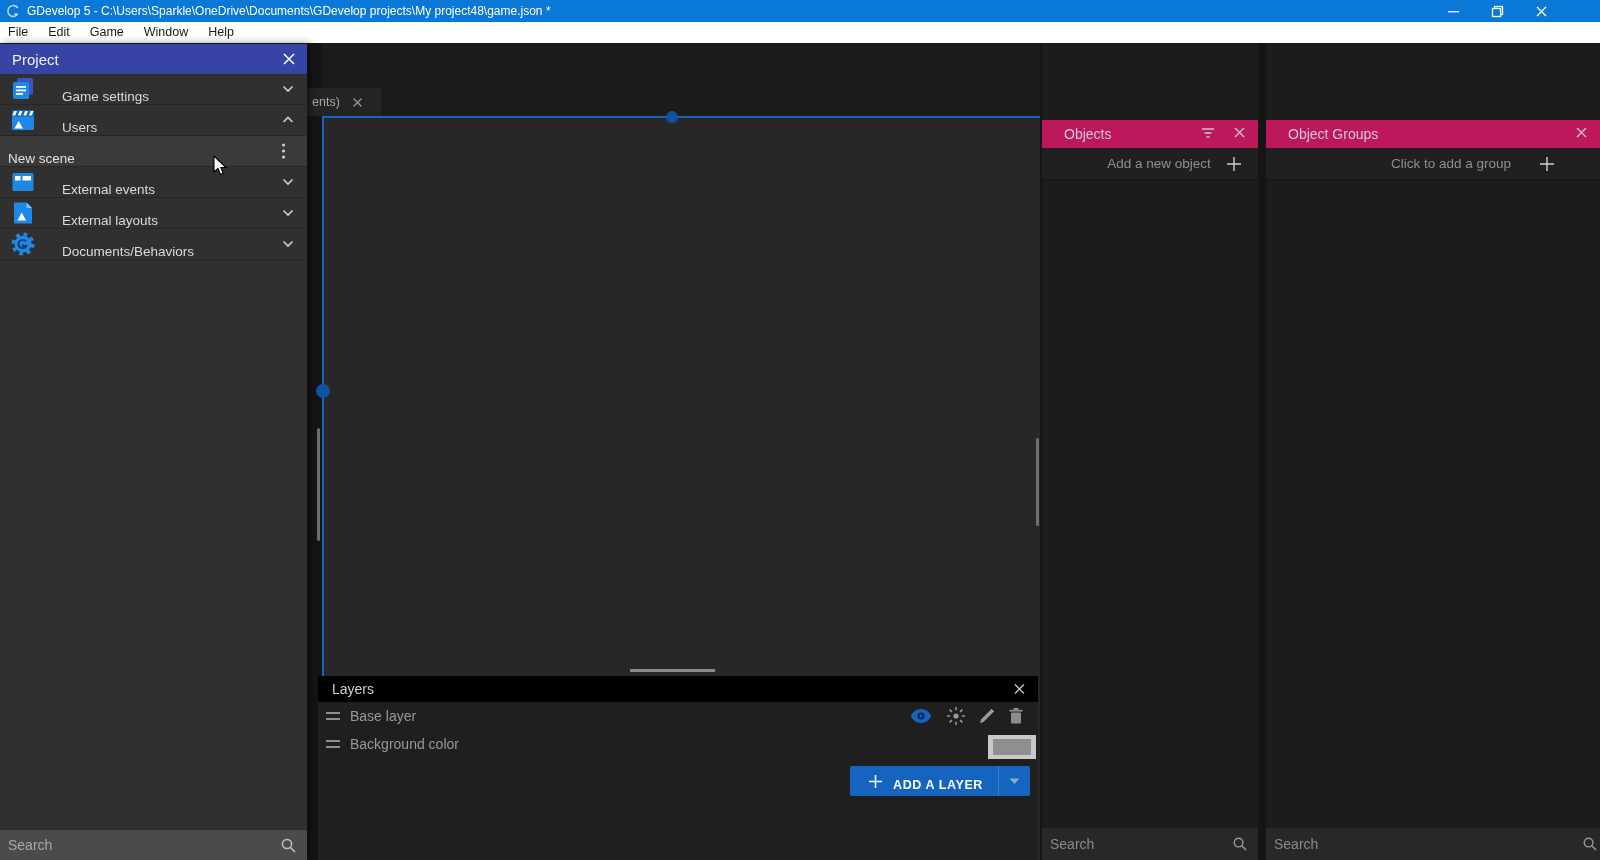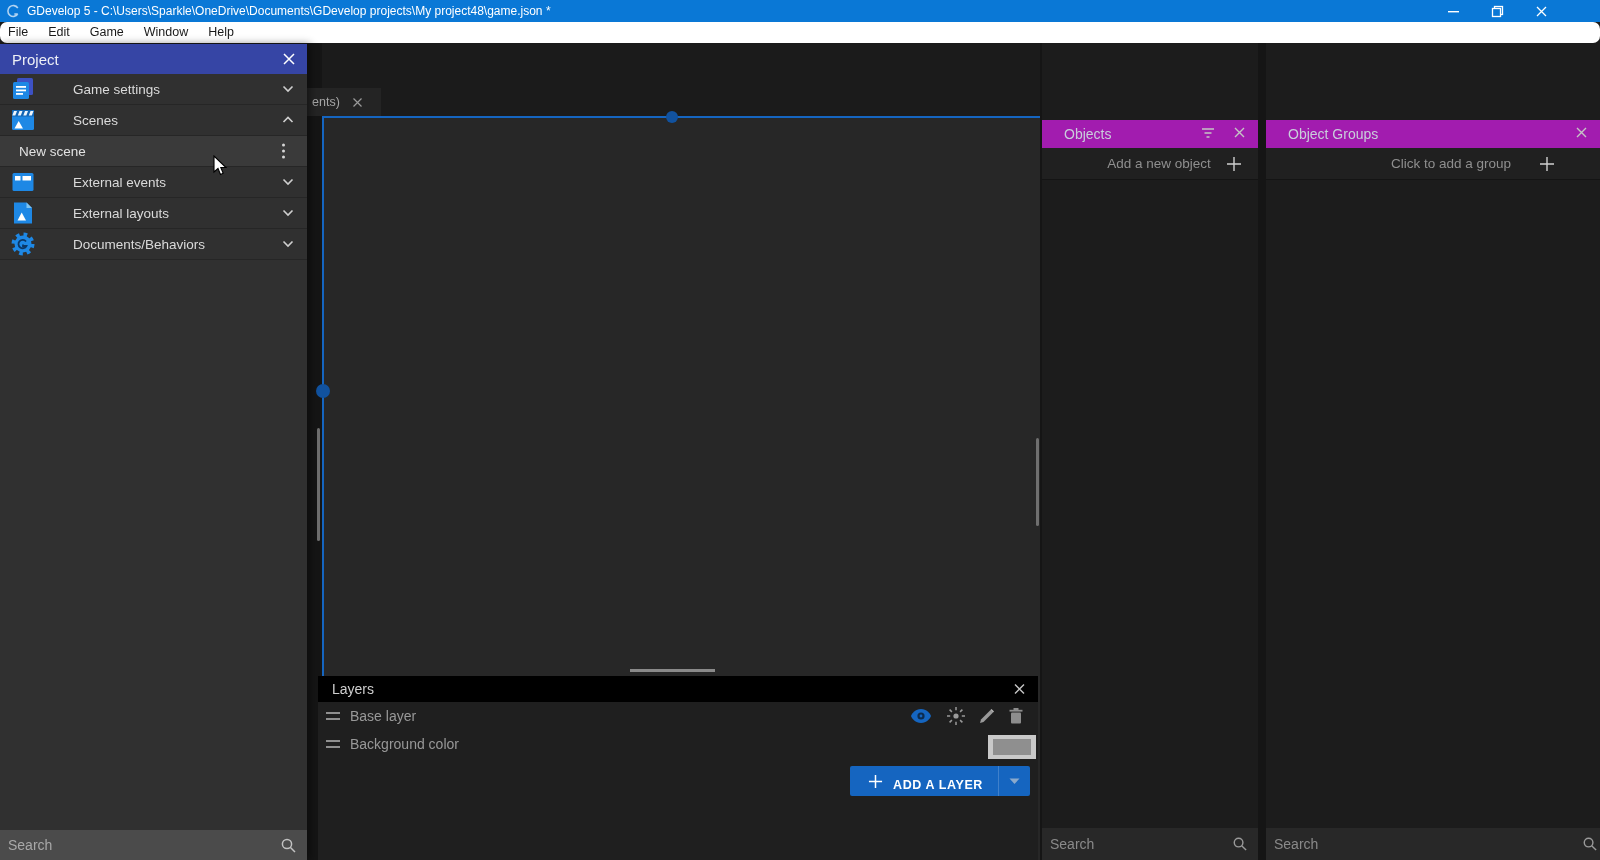--- a/index.html
+++ b/index.html
@@ -9,21 +9,21 @@
   .screen { position:relative; width:1600px; height:860px; background:#1b1b1b; overflow:hidden; }
 
   
   .titlebar { position:absolute; left:0; top:0; width:1600px; height:22px; background:#0a78d6; display:flex; align-items:center; }
   .app-logo { margin-left:6px; flex:0 0 auto; opacity:.85; }
   .titlebar .title { color:#ffffff; font-size:12px; margin-left:7px; white-space:nowrap; }
   .winbtns { position:absolute; right:37px; top:0; height:22px; display:flex; }
   .winbtn { width:44px; height:22px; display:flex; align-items:center; justify-content:center; }
 
   
-  .menubar { position:absolute; left:0; top:22px; width:1600px; height:21px; background:#ffffff; display:flex; align-items:flex-start;border-radius:7px; }
+  .menubar { position:absolute; left:0; top:22px; width:1600px; height:21px; background:#ffffff; display:flex; align-items:flex-start; }
   .menu-item { font-size:12.5px; color:#1a1a1a; padding:0 10px; height:21px; line-height:21px; }
   .menu-item:first-child { padding-left:8px; }
 
   
   .workspace { position:absolute; left:0; top:43px; width:1600px; height:817px; background:#1b1b1b; }
 
   .toolbar-divider { position:absolute; top:5px; height:40px; width:1px; background:#2b2b2b; }
   .td1 { left:1363px; } .td2 { left:1444px; } .td3 { left:1519px; }
 
   
@@ -49,21 +49,21 @@
   .vgrip-left  { left:317px; top:385px; height:113px; }
   .vgrip-right { left:1036px; top:395px; height:88px; }
   .hgrip { position:absolute; left:630px; top:626px; width:85px; height:3px; background:#8a8a8a; z-index:4; }
 
   
   .project-panel { position:absolute; left:0; top:1px; width:307px; height:816px; background:#303030; z-index:5; box-shadow:3px 0 8px rgba(0,0,0,.45); }
   .project-header { position:relative; height:30px; background:#3645a5; display:flex; align-items:center; }
   .project-header .ptitle { color:#eef0f6; font-size:15px; margin-left:12px; }
   .panel-close { position:absolute; right:11px; top:50%; transform:translateY(-50%); display:flex; }
 
-  .prow { position:relative; height:31px; display:flex; align-items:center; border-bottom:1px solid #262626;padding-left:11px; }
+  .prow { position:relative; height:31px; display:flex; align-items:flex-end; border-bottom:1px solid #262626; }
   .prow .picon { position:absolute; left:10px; top:50%; transform:translateY(-50%); display:flex; }
   .prow .plabel { margin-left:62px; color:#dadada; font-size:13.5px; }
   .prow .chev { position:absolute; right:13px; top:50%; transform:translateY(-50%); display:flex; }
   .prow-scene { height:31px; background:#3a3a3a; }
   .prow-scene .plabel { margin-left:8px; color:#e2e2e2; }
   .dots { position:absolute; right:22px; top:50%; transform:translateY(-50%); display:flex; flex-direction:column; gap:3px; }
   .dots i { width:3px; height:3px; border-radius:50%; background:#d6d6d6; }
   .prow-add { height:31px; }
   .prow-add .add-label { width:100%; text-align:center; color:#9e9e9e; font-size:13.5px; padding-right:30px; }
   .plus-btn { position:absolute; right:14px; top:50%; transform:translateY(-50%); display:flex; }
@@ -71,21 +71,21 @@
   .search-bar { position:absolute; display:flex; align-items:center; }
   .search-project { left:0; top:786px; width:307px; height:30px; background:#4b4b4b; }
   .search-bar input { flex:1; background:transparent; border:none; outline:none; color:#dddddd; font-size:14px; font-family:"Liberation Sans",sans-serif; padding-left:8px; }
   .search-project input::placeholder { color:#a8a8a8; }
   .search-bar .mag { margin-right:10px; display:flex; flex:0 0 auto; }
 
   
   .right-panel { position:absolute; top:0; height:817px; background:#1c1c1c; }
   .objects-panel { left:1042px; width:216px; }
   .groups-panel  { left:1266px; width:334px; }
-  .rp-header { position:absolute; left:0; top:77px; width:100%; height:28px; background:#a21caf; display:flex; align-items:center; }
+  .rp-header { position:absolute; left:0; top:77px; width:100%; height:28px; background:#be185d; display:flex; align-items:center; }
   .rp-header .rp-title { color:#c9cddb; font-size:14px; margin-left:22px; }
   .rp-icons { position:absolute; right:12px; top:0; height:28px; display:flex; align-items:center; gap:18px; }
   .rp-addrow { position:absolute; left:0; top:105px; width:100%; height:32px; display:flex; align-items:center; background:rgba(255,255,255,0.02); border-bottom:1px solid #141414; }
   .rp-addrow .add-label { flex:1; text-align:center; color:#8f8f8f; font-size:13.5px; }
   .objects-panel .add-label { padding-left:18px; }
   .groups-panel .add-label  { padding-right:24px; padding-left:60px; }
   .rp-plus { position:absolute; top:50%; transform:translateY(-50%); display:flex; }
   .objects-plus { right:16px; }
   .groups-plus  { right:45px; }
   .search-right { background:#282828; height:32px; top:785px; }
@@ -215,21 +215,21 @@
             <rect x="2" y="3" width="22" height="6.5" fill="#1266b6"></rect>
             <g fill="#eef6fd">
               <path d="M4 4 h3 l-1.7 4.5 h-3 Z"></path>
               <path d="M9.5 4 h3 l-1.7 4.5 h-3 Z"></path>
               <path d="M15 4 h3 l-1.7 4.5 h-3 Z"></path>
               <path d="M20.5 4 h3 l-1.7 4.5 h-3 Z"></path>
             </g>
             <path d="M4.5 21.5 L13 21.5 L8.7 14 Z" fill="#ffffff"></path>
           </svg>
         </span>
-        <span class="plabel">Scenes</span>
+        <span class="plabel">Users</span>
         <span class="chev">
           <svg width="12" height="8" viewBox="0 0 12 8">
               <path d="M1.5 6 L6 1.5 L10.5 6" stroke="#cfcfcf" stroke-width="1.6" fill="none"></path>
             </svg>
         </span>
       </div>
 
       <div class="prow prow-scene">
         <span class="plabel">New scene</span>
         <span class="dots">

